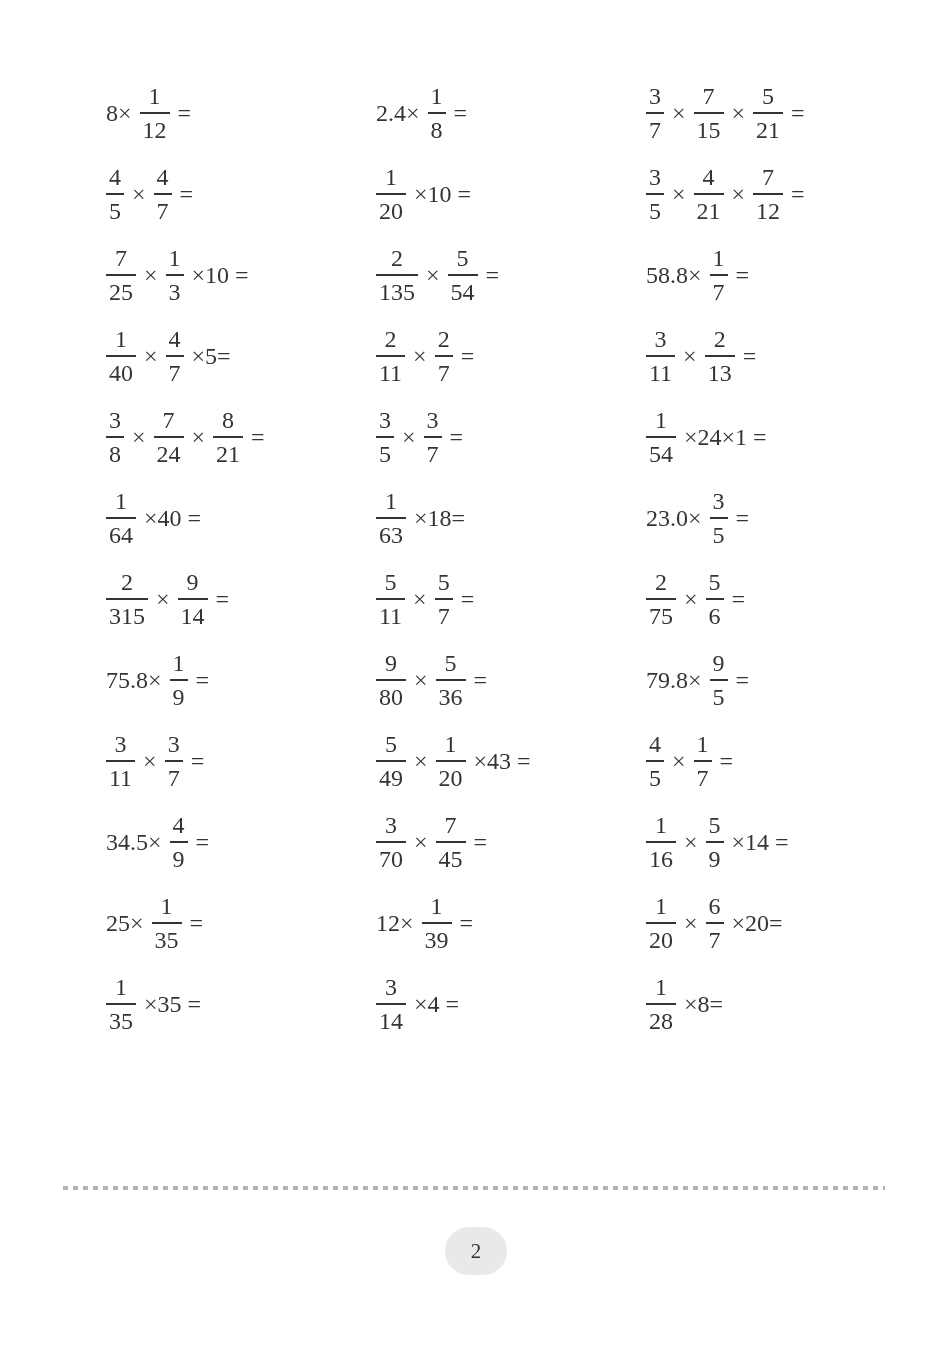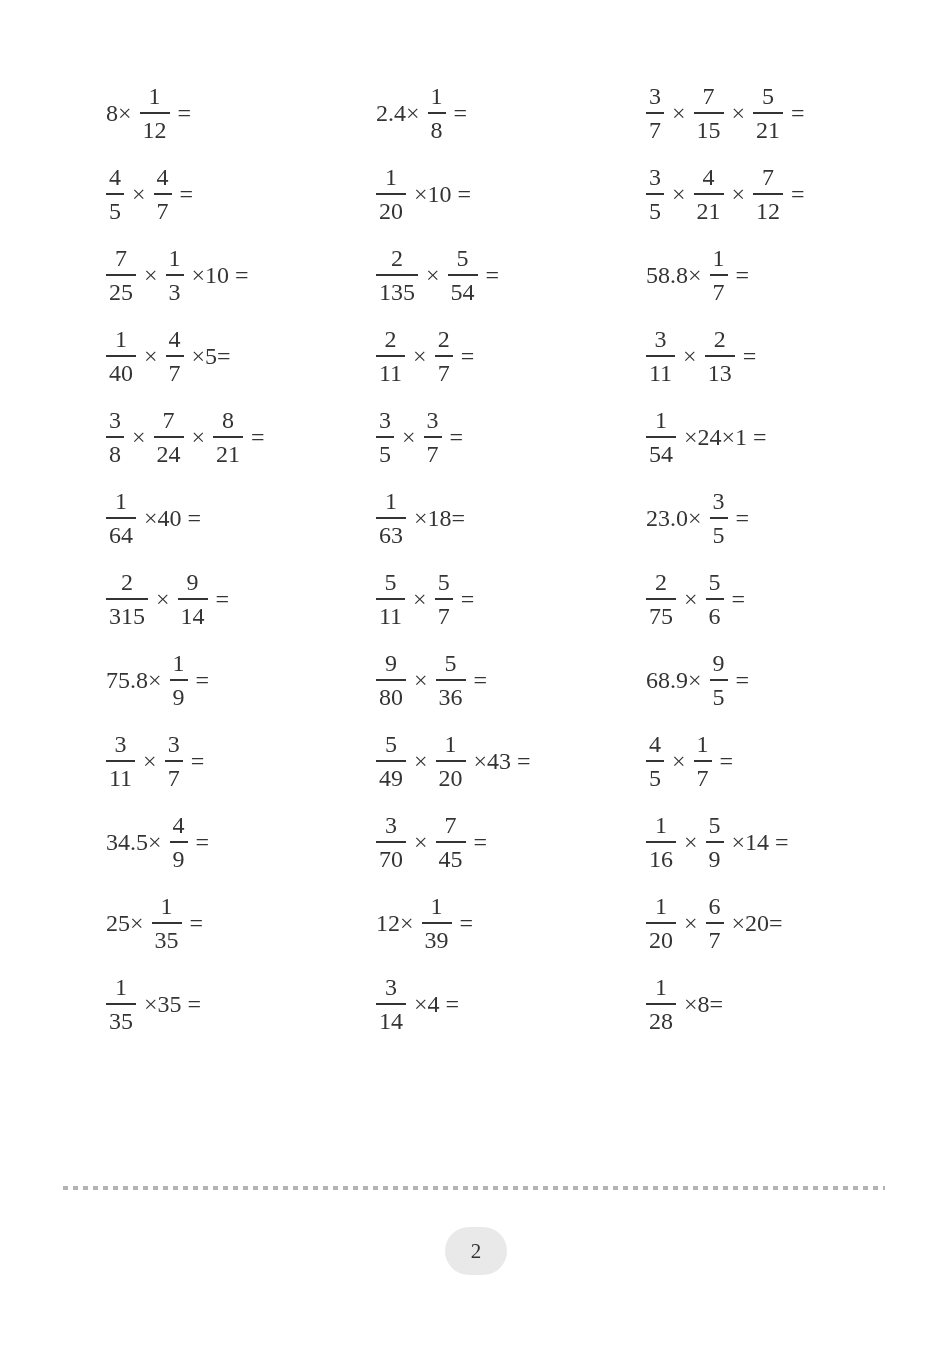--- a/index.html
+++ b/index.html
@@ -93,21 +93,21 @@
       <div class="problem"><span class="frac"><span class="num">3</span><span class="bar" style="background: rgb(52, 52, 52);"></span><span class="den">5</span></span><span class="term">×</span><span class="frac"><span class="num">3</span><span class="bar" style="background: rgb(52, 52, 52);"></span><span class="den">7</span></span><span class="term">=</span></div>
       <div class="problem"><span class="frac"><span class="num">1</span><span class="bar" style="background: rgb(52, 52, 52);"></span><span class="den">54</span></span><span class="term">×24×1 =</span></div>
       <div class="problem"><span class="frac"><span class="num">1</span><span class="bar" style="background: rgb(52, 52, 52);"></span><span class="den">64</span></span><span class="term">×40 =</span></div>
       <div class="problem"><span class="frac"><span class="num">1</span><span class="bar" style="background: rgb(52, 52, 52);"></span><span class="den">63</span></span><span class="term">×18=</span></div>
       <div class="problem"><span class="term">23.0×</span><span class="frac"><span class="num">3</span><span class="bar" style="background: rgb(52, 52, 52);"></span><span class="den">5</span></span><span class="term">=</span></div>
       <div class="problem"><span class="frac"><span class="num">2</span><span class="bar" style="background: rgb(52, 52, 52);"></span><span class="den">315</span></span><span class="term">×</span><span class="frac"><span class="num">9</span><span class="bar" style="background: rgb(52, 52, 52);"></span><span class="den">14</span></span><span class="term">=</span></div>
       <div class="problem"><span class="frac"><span class="num">5</span><span class="bar" style="background: rgb(52, 52, 52);"></span><span class="den">11</span></span><span class="term">×</span><span class="frac"><span class="num">5</span><span class="bar" style="background: rgb(52, 52, 52);"></span><span class="den">7</span></span><span class="term">=</span></div>
       <div class="problem"><span class="frac"><span class="num">2</span><span class="bar" style="background: rgb(52, 52, 52);"></span><span class="den">75</span></span><span class="term">×</span><span class="frac"><span class="num">5</span><span class="bar" style="background: rgb(52, 52, 52);"></span><span class="den">6</span></span><span class="term">=</span></div>
       <div class="problem"><span class="term">75.8×</span><span class="frac"><span class="num">1</span><span class="bar" style="background: rgb(52, 52, 52);"></span><span class="den">9</span></span><span class="term">=</span></div>
       <div class="problem"><span class="frac"><span class="num">9</span><span class="bar" style="background: rgb(52, 52, 52);"></span><span class="den">80</span></span><span class="term">×</span><span class="frac"><span class="num">5</span><span class="bar" style="background: rgb(52, 52, 52);"></span><span class="den">36</span></span><span class="term">=</span></div>
-      <div class="problem"><span class="term">68.9×</span><span class="frac"><span class="num">9</span><span class="bar" style="background: rgb(52, 52, 52);"></span><span class="den">5</span></span><span class="term">=</span></div>
+      <div class="problem"><span class="term">79.8×</span><span class="frac"><span class="num">9</span><span class="bar" style="background: rgb(52, 52, 52);"></span><span class="den">5</span></span><span class="term">=</span></div>
       <div class="problem"><span class="frac"><span class="num">3</span><span class="bar" style="background: rgb(52, 52, 52);"></span><span class="den">11</span></span><span class="term">×</span><span class="frac"><span class="num">3</span><span class="bar" style="background: rgb(52, 52, 52);"></span><span class="den">7</span></span><span class="term">=</span></div>
       <div class="problem"><span class="frac"><span class="num">5</span><span class="bar" style="background: rgb(52, 52, 52);"></span><span class="den">49</span></span><span class="term">×</span><span class="frac"><span class="num">1</span><span class="bar" style="background: rgb(52, 52, 52);"></span><span class="den">20</span></span><span class="term">×43 =</span></div>
       <div class="problem"><span class="frac"><span class="num">4</span><span class="bar" style="background: rgb(52, 52, 52);"></span><span class="den">5</span></span><span class="term">×</span><span class="frac"><span class="num">1</span><span class="bar" style="background: rgb(52, 52, 52);"></span><span class="den">7</span></span><span class="term">=</span></div>
       <div class="problem"><span class="term">34.5×</span><span class="frac"><span class="num">4</span><span class="bar" style="background: rgb(52, 52, 52);"></span><span class="den">9</span></span><span class="term">=</span></div>
       <div class="problem"><span class="frac"><span class="num">3</span><span class="bar" style="background: rgb(52, 52, 52);"></span><span class="den">70</span></span><span class="term">×</span><span class="frac"><span class="num">7</span><span class="bar" style="background: rgb(52, 52, 52);"></span><span class="den">45</span></span><span class="term">=</span></div>
       <div class="problem"><span class="frac"><span class="num">1</span><span class="bar" style="background: rgb(52, 52, 52);"></span><span class="den">16</span></span><span class="term">×</span><span class="frac"><span class="num">5</span><span class="bar" style="background: rgb(52, 52, 52);"></span><span class="den">9</span></span><span class="term">×14 =</span></div>
       <div class="problem"><span class="term">25×</span><span class="frac"><span class="num">1</span><span class="bar" style="background: rgb(52, 52, 52);"></span><span class="den">35</span></span><span class="term">=</span></div>
       <div class="problem"><span class="term">12×</span><span class="frac"><span class="num">1</span><span class="bar" style="background: rgb(52, 52, 52);"></span><span class="den">39</span></span><span class="term">=</span></div>
       <div class="problem"><span class="frac"><span class="num">1</span><span class="bar" style="background: rgb(52, 52, 52);"></span><span class="den">20</span></span><span class="term">×</span><span class="frac"><span class="num">6</span><span class="bar" style="background: rgb(52, 52, 52);"></span><span class="den">7</span></span><span class="term">×20=</span></div>
       <div class="problem"><span class="frac"><span class="num">1</span><span class="bar" style="background: rgb(52, 52, 52);"></span><span class="den">35</span></span><span class="term">×35 =</span></div>

